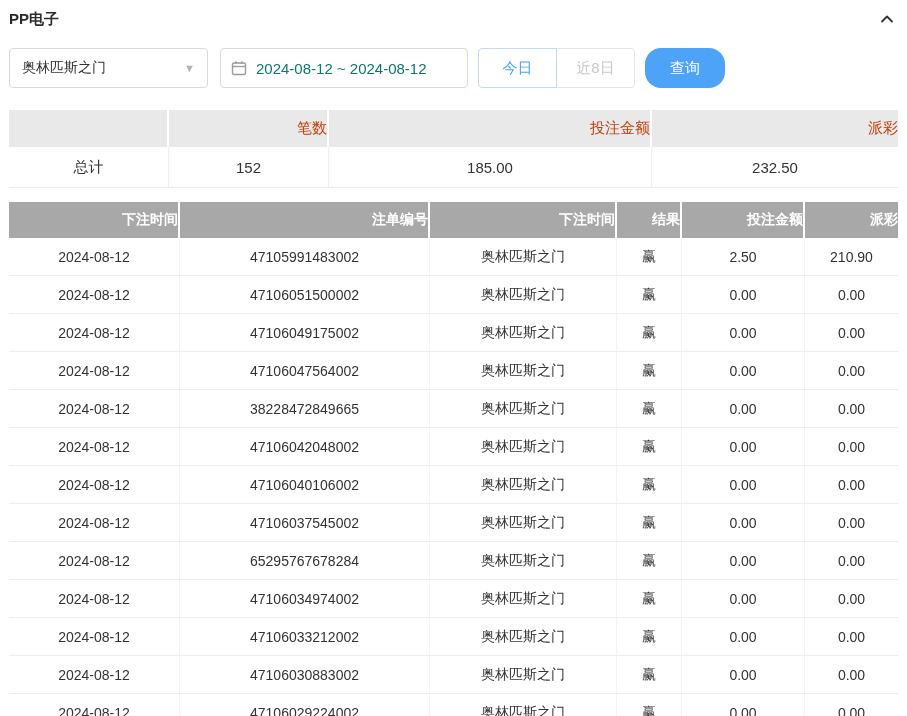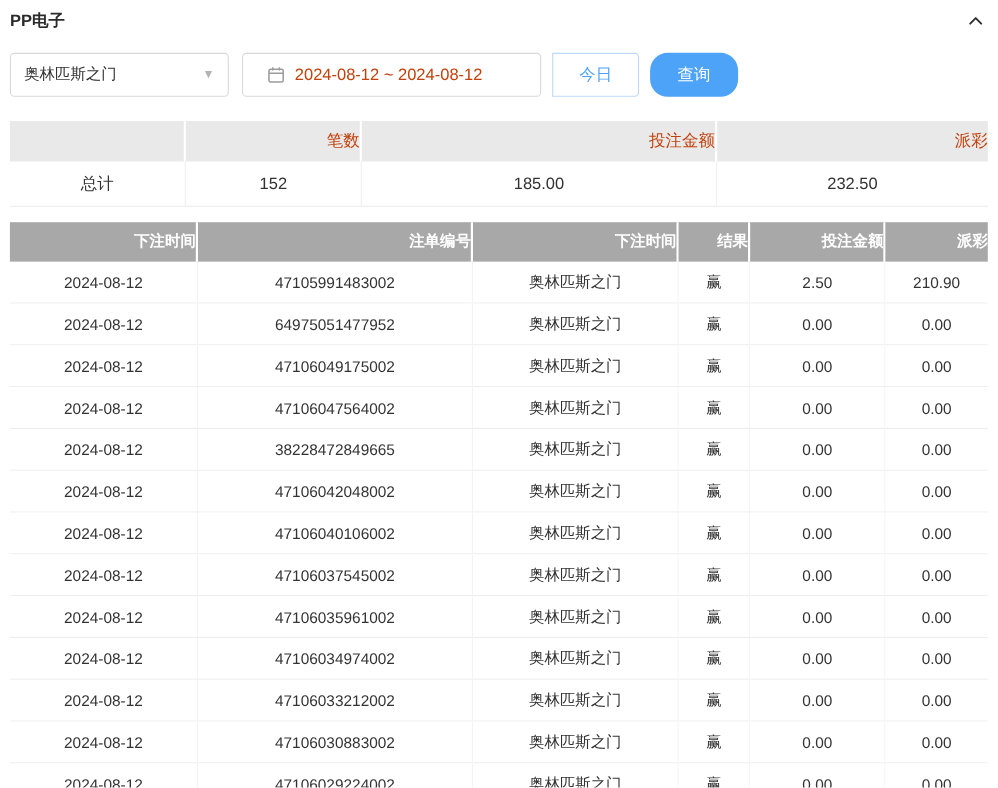--- a/index.html
+++ b/index.html
@@ -32,25 +32,25 @@
     width: 199px; height: 40px;
     border: 1px solid #d9d9d9; border-radius: 4px;
     display: flex; align-items: center; justify-content: space-between;
     padding: 0 12px;
     font-size: 14px; color: #333;
     cursor: pointer; background: #fff;
   }
   .select-caret { color: #b3b3b3; font-size: 11px; }
   .date-picker {
     margin-left: 12px;
-    width: 272px; height: 40px;
+    width: 248px; height: 40px;
     border: 1px solid #d9d9d9; border-radius: 4px;
     display: flex; align-items: center;
-    padding: 0 22px; gap: 9px;
-    font-size: 15px; color: #c2410c;
+    padding: 0 10px; gap: 9px;
+    font-size: 15px; color: #0f766e;
     cursor: pointer; background: #fff;
   }
   .btn-group { display: flex; margin-left: 10px; border-radius: 11px; }
   .quick-btn {
     width: 79px; height: 40px;
     background: #fff;
     border: 1px solid #e4e4e4;
     font-size: 15px;
     color: #c9c9c9;
     font-family: "Liberation Sans", sans-serif;
@@ -138,20 +138,21 @@
           <rect x="1.5" y="3" width="13" height="11.5" rx="1.5" fill="none" stroke="#9c9c9c" stroke-width="1.4"></rect>
           <line x1="1.5" y1="6.5" x2="14.5" y2="6.5" stroke="#9c9c9c" stroke-width="1.4"></line>
           <line x1="5" y1="1.2" x2="5" y2="4" stroke="#9c9c9c" stroke-width="1.4"></line>
           <line x1="11" y1="1.2" x2="11" y2="4" stroke="#9c9c9c" stroke-width="1.4"></line>
         </svg>
       </span>
       <span>2024-08-12 ~ 2024-08-12</span>
     </div>
     <div class="btn-group">
       <button class="quick-btn active">今日</button>
+      <button class="quick-btn">近8日</button>
     </div>
     <button class="search-btn">查询</button>
   </div>
 
   <table class="summary-table">
     <colgroup>
       <col style="width:160px">
         <col style="width:160px">
         <col style="width:323px">
         <col style="width:246px">
@@ -197,21 +198,21 @@
         <tr>
           <td>2024-08-12</td>
           <td>47105991483002</td>
           <td>奥林匹斯之门</td>
           <td>赢</td>
           <td>2.50</td>
           <td>210.90</td>
         </tr>
         <tr>
           <td>2024-08-12</td>
-          <td>64975051477952</td>
+          <td>47106051500002</td>
           <td>奥林匹斯之门</td>
           <td>赢</td>
           <td>0.00</td>
           <td>0.00</td>
         </tr>
         <tr>
           <td>2024-08-12</td>
           <td>47106049175002</td>
           <td>奥林匹斯之门</td>
           <td>赢</td>
@@ -253,21 +254,21 @@
         <tr>
           <td>2024-08-12</td>
           <td>47106037545002</td>
           <td>奥林匹斯之门</td>
           <td>赢</td>
           <td>0.00</td>
           <td>0.00</td>
         </tr>
         <tr>
           <td>2024-08-12</td>
-          <td>47106035961002</td>
+          <td>65295767678284</td>
           <td>奥林匹斯之门</td>
           <td>赢</td>
           <td>0.00</td>
           <td>0.00</td>
         </tr>
         <tr>
           <td>2024-08-12</td>
           <td>47106034974002</td>
           <td>奥林匹斯之门</td>
           <td>赢</td>

